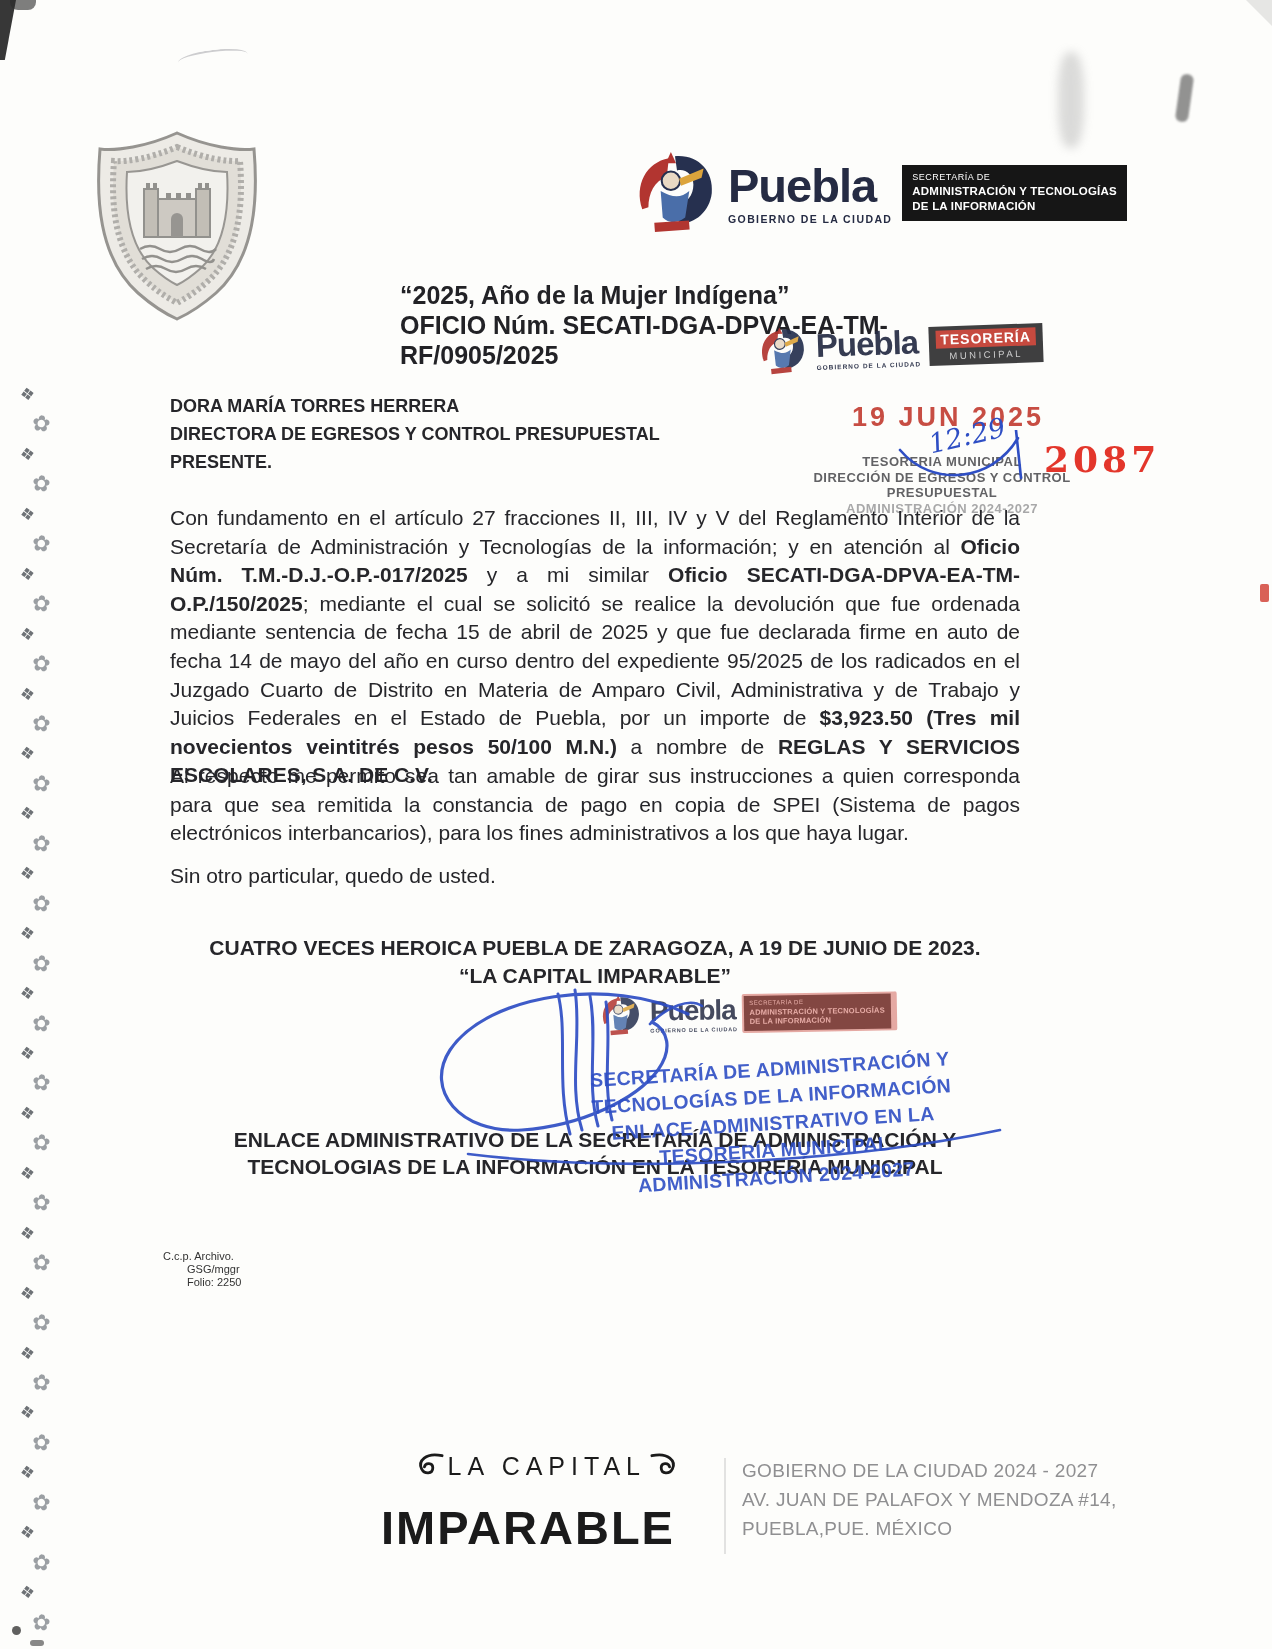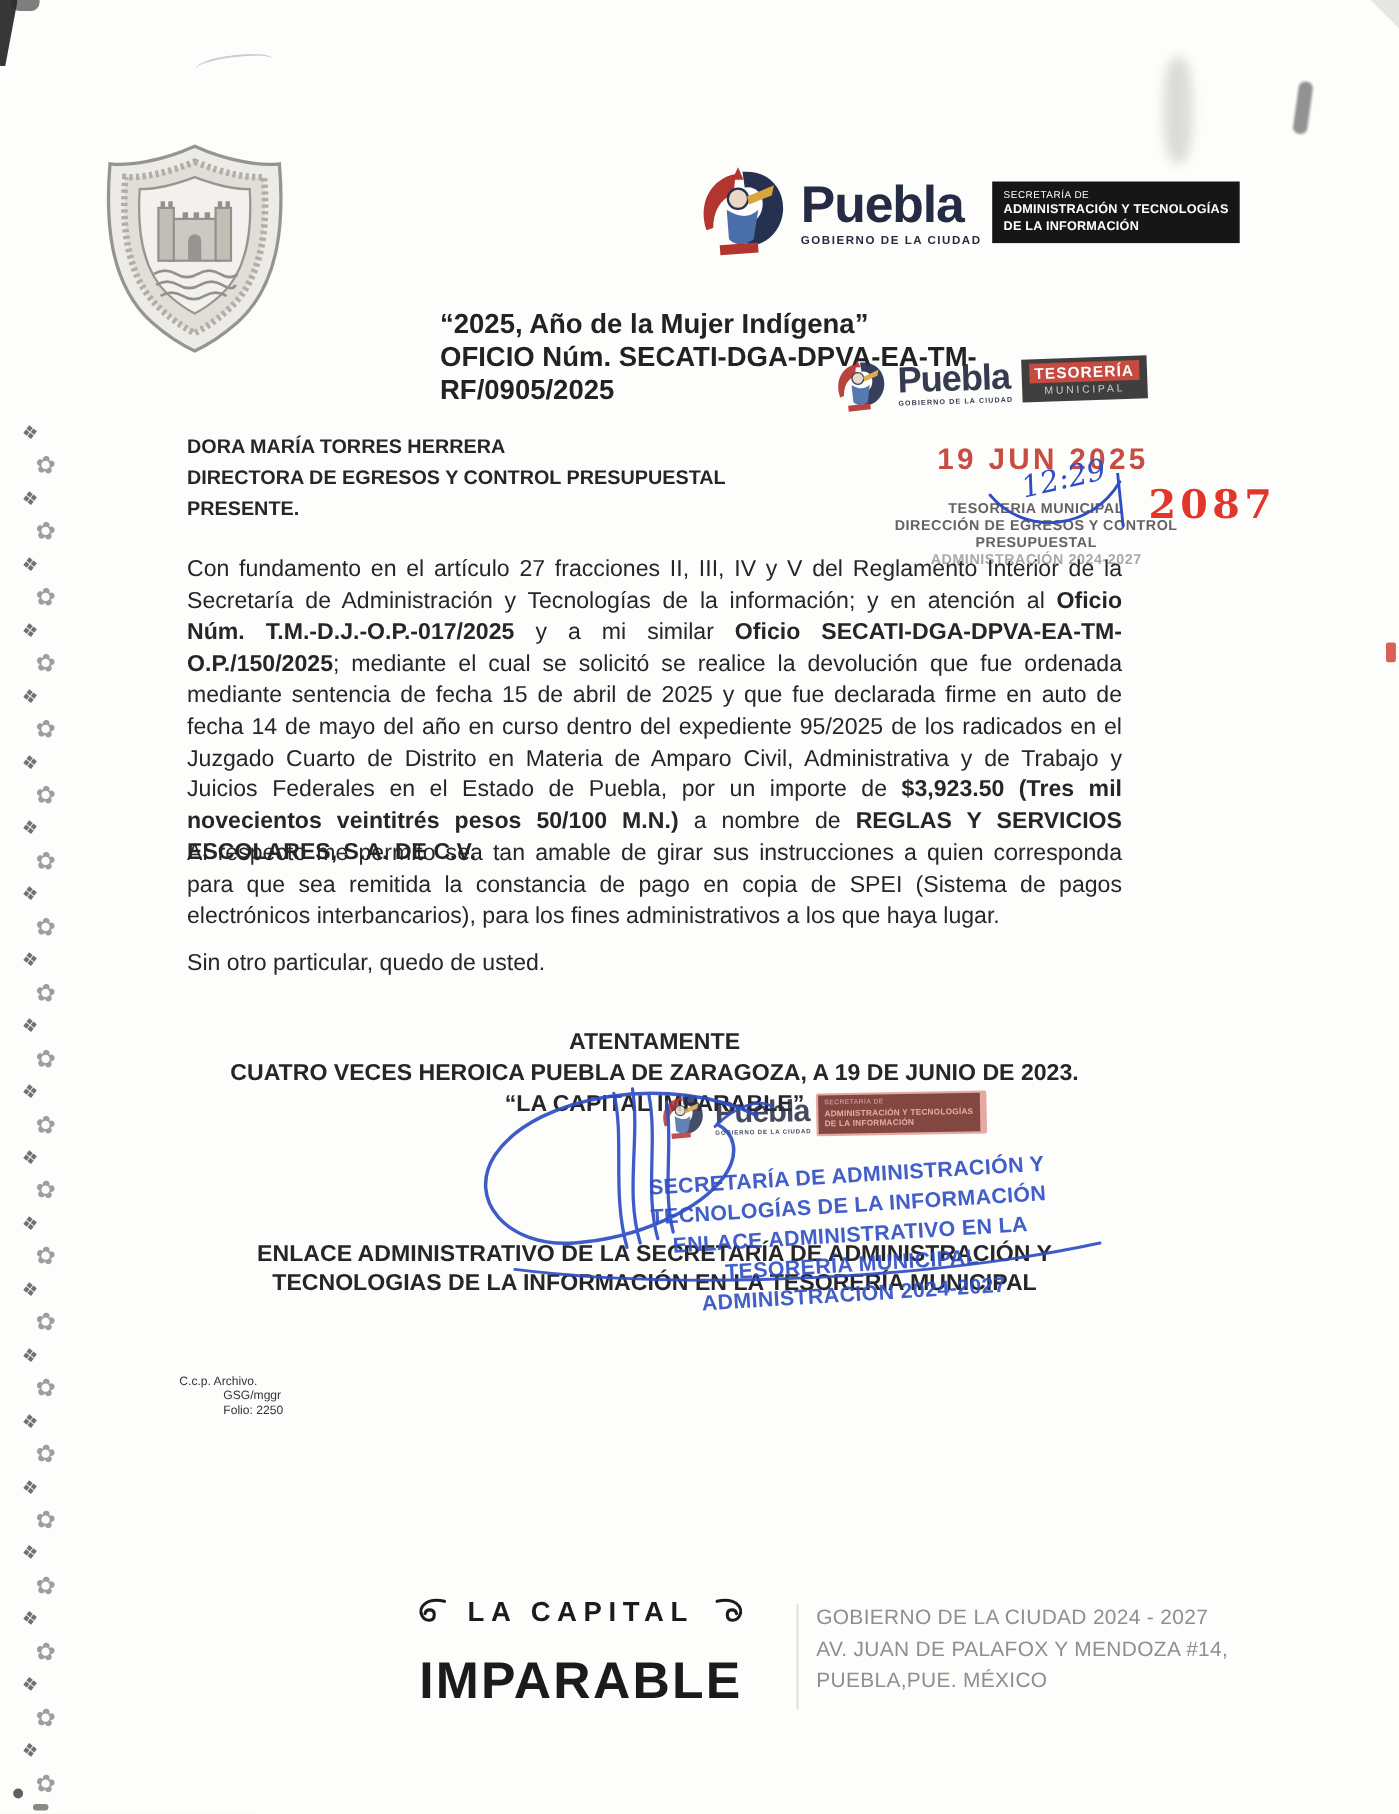--- a/index.html
+++ b/index.html
@@ -93,25 +93,25 @@
   .red-overlay { position:absolute; inset:-2px -6px -2px -2px; background:rgba(198,58,46,.5); border-radius:2px; }
 
   .bstamp { position:absolute; left:568px; top:1056px; width:410px; text-align:center; color:var(--stamp-blue,#3150bd); font-size:19.5px; font-weight:bold; letter-spacing:.3px; line-height:27px; transform:rotate(-3.5deg); opacity:.9; z-index:6; }
 
   .sig { position:absolute; left:410px; top:972px; z-index:7; pointer-events:none; opacity:.92; }
 
   .signer { position:absolute; left:95px; top:1126px; width:1000px; text-align:center; font-weight:bold; font-size:21px; line-height:27px; z-index:3; }
 
   
   .cc { position:absolute; left:163px; top:1250px; font-size:11px; line-height:13px; color:#333; z-index:2; }
-  .cc .ind { margin-left:40px; }
+  .cc .ind { margin-left:24px; }
 
   
   .flogo { position:absolute; left:378px; top:1450px; width:300px; text-align:center; color:#1b1b1b; z-index:2; }
-  .flogo .fl1 { display:flex; align-items:center; justify-content:space-between; gap:4px; font-weight:bold; font-size:25px; letter-spacing:6px; }
+  .flogo .fl1 { display:flex; align-items:center; justify-content:flex-end; gap:4px; font-weight:normal; font-size:25px; letter-spacing:6px; }
   .flogo .fl2 { font-size:47px; font-weight:bold; letter-spacing:2px; margin-top:18px; }
   .fdivider { position:absolute; left:724px; top:1458px; width:2px; height:96px; background:#d6d6d6; opacity:.7; }
   .finfo { position:absolute; left:742px; top:1456px; font-size:19px; color:var(--footer-gray,#8e9094); line-height:29px; letter-spacing:.3px; z-index:2; }
 </style>
 </head>
 <body>
 
 <svg width="0" height="0" style="position:absolute" aria-hidden="true">
   <defs>
     <g id="emblem-g">
@@ -255,21 +255,20 @@
     <div>PRESUPUESTAL</div>
     <div class="fade">ADMINISTRACIÓN 2024-2027</div>
   </div>
   <div class="rfolio">2087</div>
 
   <div class="body-text bp1"><span>Con fundamento en el artículo 27 fracciones II, III, IV y V del Reglamento Interior de la Secretaría de Administración y Tecnologías de la información; y en atención al </span><b>Oficio Núm. T.M.-D.J.-O.P.-017/2025</b><span> y a mi similar </span><b>Oficio SECATI-DGA-DPVA-EA-TM-O.P./150/2025</b><span>; mediante el cual se solicitó se realice la devolución que fue ordenada mediante sentencia de fecha 15 de abril de 2025 y que fue declarada firme en auto de fecha 14 de mayo del año en curso dentro del expediente 95/2025  de los radicados en el Juzgado Cuarto de Distrito en Materia de Amparo Civil, Administrativa y de Trabajo y Juicios Federales en el Estado de Puebla, por un importe de </span><b>$3,923.50 (Tres mil novecientos veintitrés pesos 50/100 M.N.)</b><span> a nombre de </span><b>REGLAS Y SERVICIOS ESCOLARES, S.A. DE C.V.</b></div>
   <div class="body-text bp2"><span>Al respecto me permito sea tan amable de girar sus instrucciones a quien corresponda para que sea remitida la constancia de pago en copia de SPEI (Sistema de pagos electrónicos interbancarios), para los fines administrativos a los que haya lugar.</span></div>
   <div class="closing">Sin otro particular, quedo de usted.</div>
 
   <div class="att">
-    <div>ATENTAMENTE</div>
     <div>CUATRO VECES HEROICA PUEBLA DE ZARAGOZA, A 19 DE JUNIO DE 2023.</div>
     <div>“LA CAPITAL IMPARABLE”</div>
   </div>
 
   <div class="sigstamp">
     <svg class="emblem-xs" viewBox="0 0 90 84">
         <use href="#emblem-g"></use>
       </svg>
     <div class="wordcol">
       <div class="wordmark">Puebla</div>

